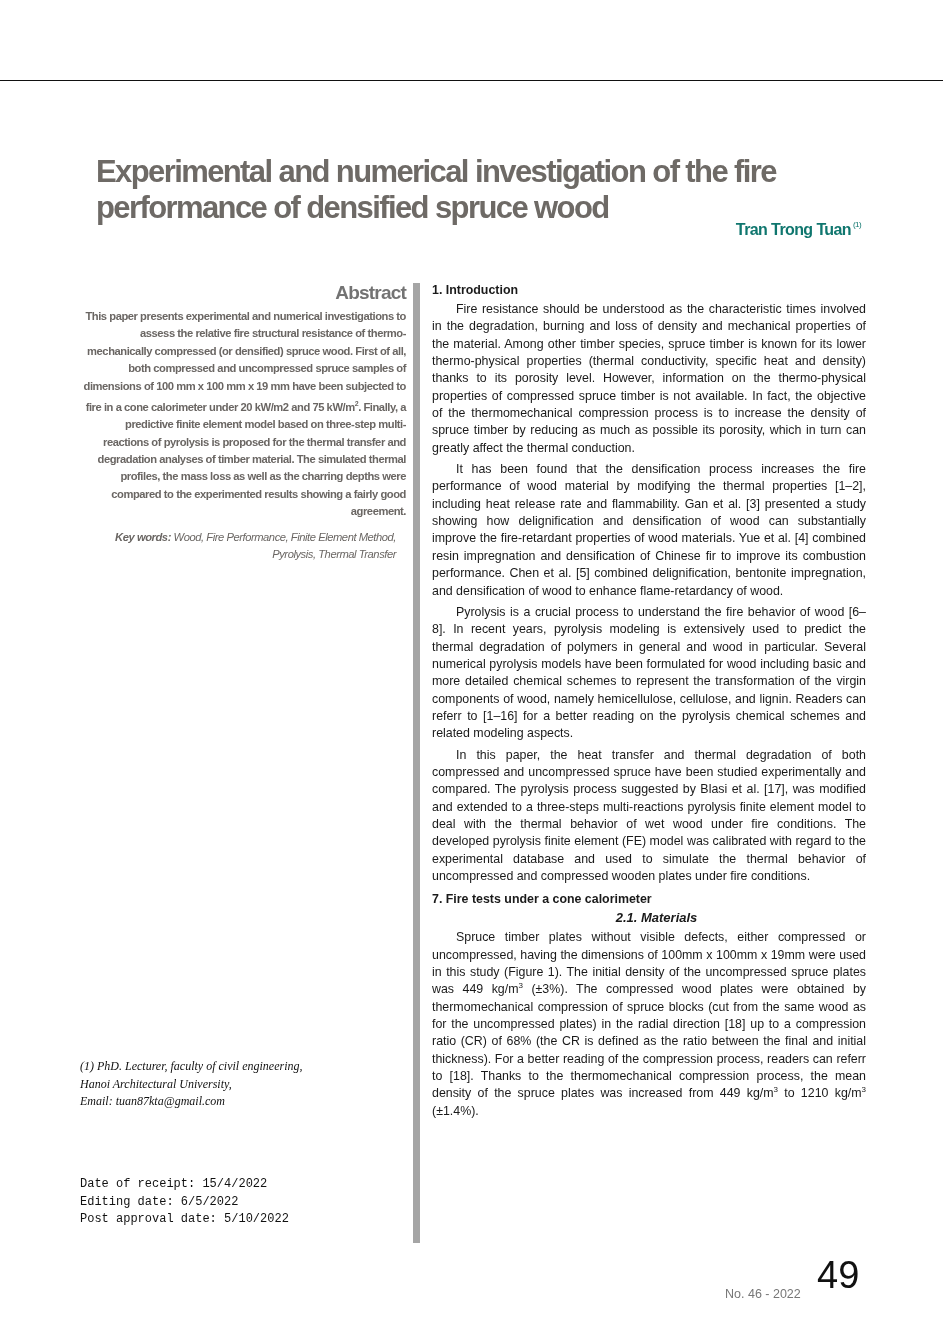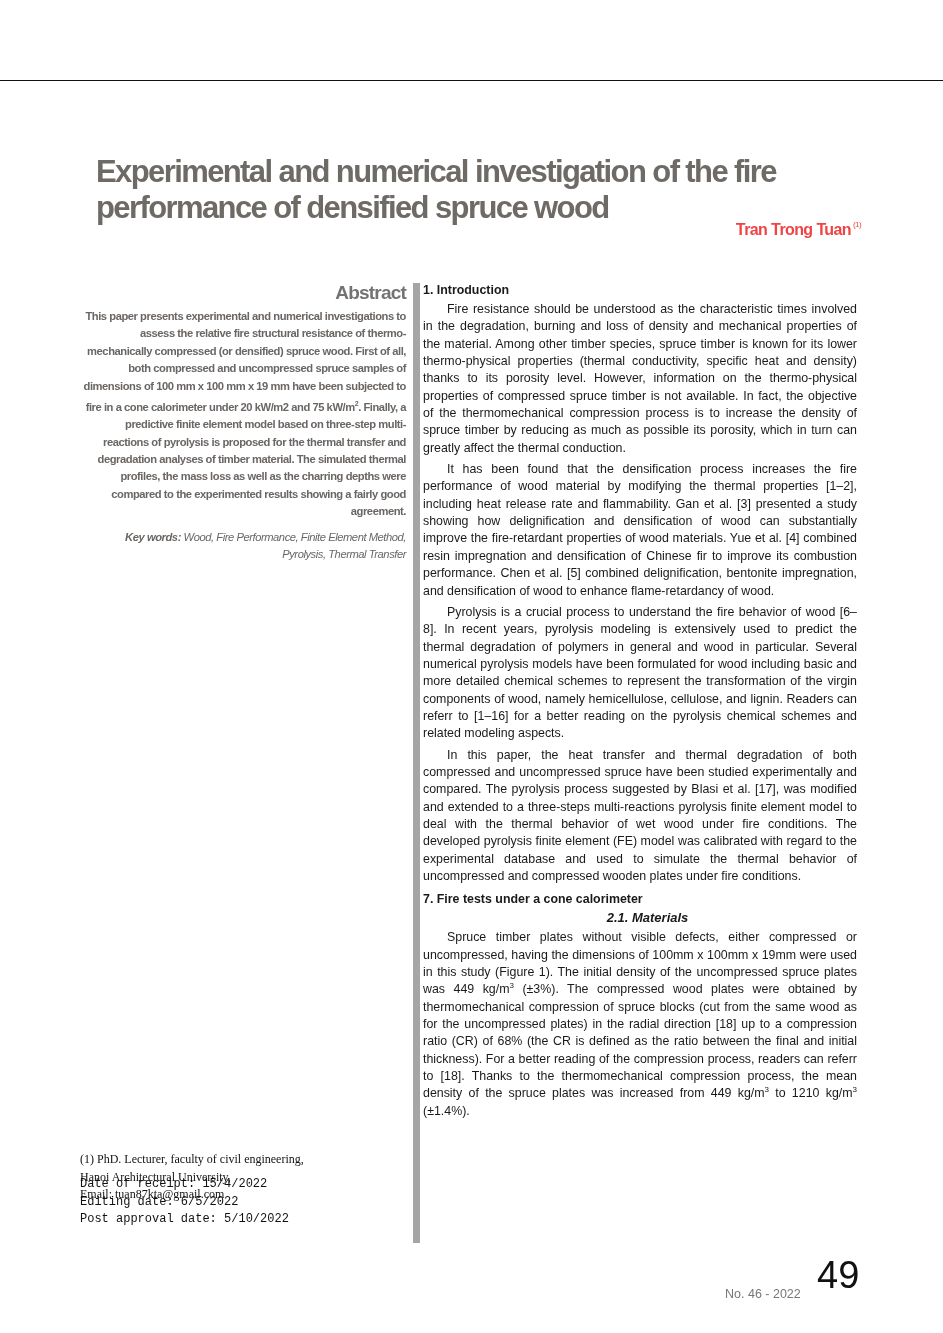--- a/index.html
+++ b/index.html
@@ -3,42 +3,42 @@
 <meta charset="utf-8">
 <style>
   html, body { margin: 0; padding: 0; background: #ffffff; }
   body { width: 943px; height: 1333px; position: relative; overflow: hidden; }
   .top-rule { position: absolute; left: 0; top: 80px; width: 943px; height: 1px; background: #111; }
   .title { position: absolute; left: 80px; top: 138px; width: 800px; margin: 16px;
     font-family: "Liberation Sans", sans-serif; font-weight: bold; font-size: 31px;
     line-height: 36px; letter-spacing: -1.6px; color: #6e6a66; }
   .author { position: absolute; right: 82px; top: 220px; margin: 0;
     font-family: "Liberation Sans", sans-serif; font-weight: bold; font-size: 16px;
-    letter-spacing: -0.6px; color: #ef4444; text-align: center; }
+    letter-spacing: -0.6px; color: #0f766e; text-align: center; }
   .author sup { font-size: 8px; font-weight: normal; vertical-align: 8px; margin-left: 2px; }
 
   .left-col { position: absolute; left: 80px; top: 282px; width: 326px; text-align: right; }
   .abstract-heading { margin: 0 0 4px 0; font-family: "Liberation Sans", sans-serif;
     font-weight: bold; font-size: 19px; letter-spacing: -0.8px; color: #737373; line-height: 22px; }
   .abstract-body { margin: 0; font-family: "Liberation Sans", sans-serif; font-weight: bold;
     font-size: 11.2px; line-height: 17.4px; letter-spacing: -0.45px; color: #6a6663; text-align: right; }
   .abstract-body sup { font-size: 7px; }
-  .keywords { margin: 8px 0 0 0; font-family: "Liberation Sans", sans-serif; font-style: italic;
+  .keywords { margin: 8px 10px 0 0; font-family: "Liberation Sans", sans-serif; font-style: italic;
     font-size: 11.2px; line-height: 17.4px; letter-spacing: -0.45px; color: #6a6663; text-align: right; }
   .keywords b { font-weight: bold; }
 
-  .footnote { position: absolute; left: 80px; top: 1151px; width: 330px; margin: 0;
-    font-family: "Liberation Serif", serif; font-size: 12px; line-height: 17.5px; color: #111; }
+  .footnote { position: absolute; left: 80px; top: 1058px; width: 330px; margin: 0;
+    font-family: "Liberation Serif", serif; font-style: italic; font-size: 12px; line-height: 17.5px; color: #111; }
   .dates { position: absolute; left: 80px; top: 1176px; width: 330px;
     font-family: Liberation Mono, monospace; font-size: 12px; line-height: 17.5px; color: #111; }
   .dates div { margin: 0; }
 
   .divider-bar { position: absolute; left: 413px; top: 283px; width: 7px; height: 960px; background: #a5a5a5; }
 
-  .right-col { position: absolute; left: 423px; top: 282px; width: 434px;
+  .right-col { position: absolute; left: 432px; top: 282px; width: 434px;
     font-family: "Liberation Sans", sans-serif; color: #1a1a1a; }
   .h1 { margin: 0 0 3px 0; font-weight: bold; font-size: 12.4px; line-height: 16px; }
   .h1.second { margin-top: 6px; }
   .h2 { margin: 1px 0 3px 15px; font-style: italic; font-size: 13px; line-height: 16px; text-align: center; }
   .para { margin: 0 0 4px 0; font-size: 12.4px; line-height: 17.35px; text-align: justify;
     text-indent: 24px; letter-spacing: 0px; }
   .para sup { font-size: 8px; line-height: 0; }
 
   .footer-issue { position: absolute; left: 709px; top: 1271px; margin: 16px;
     font-family: "Liberation Sans", sans-serif; font-size: 12.5px; color: #777; }

